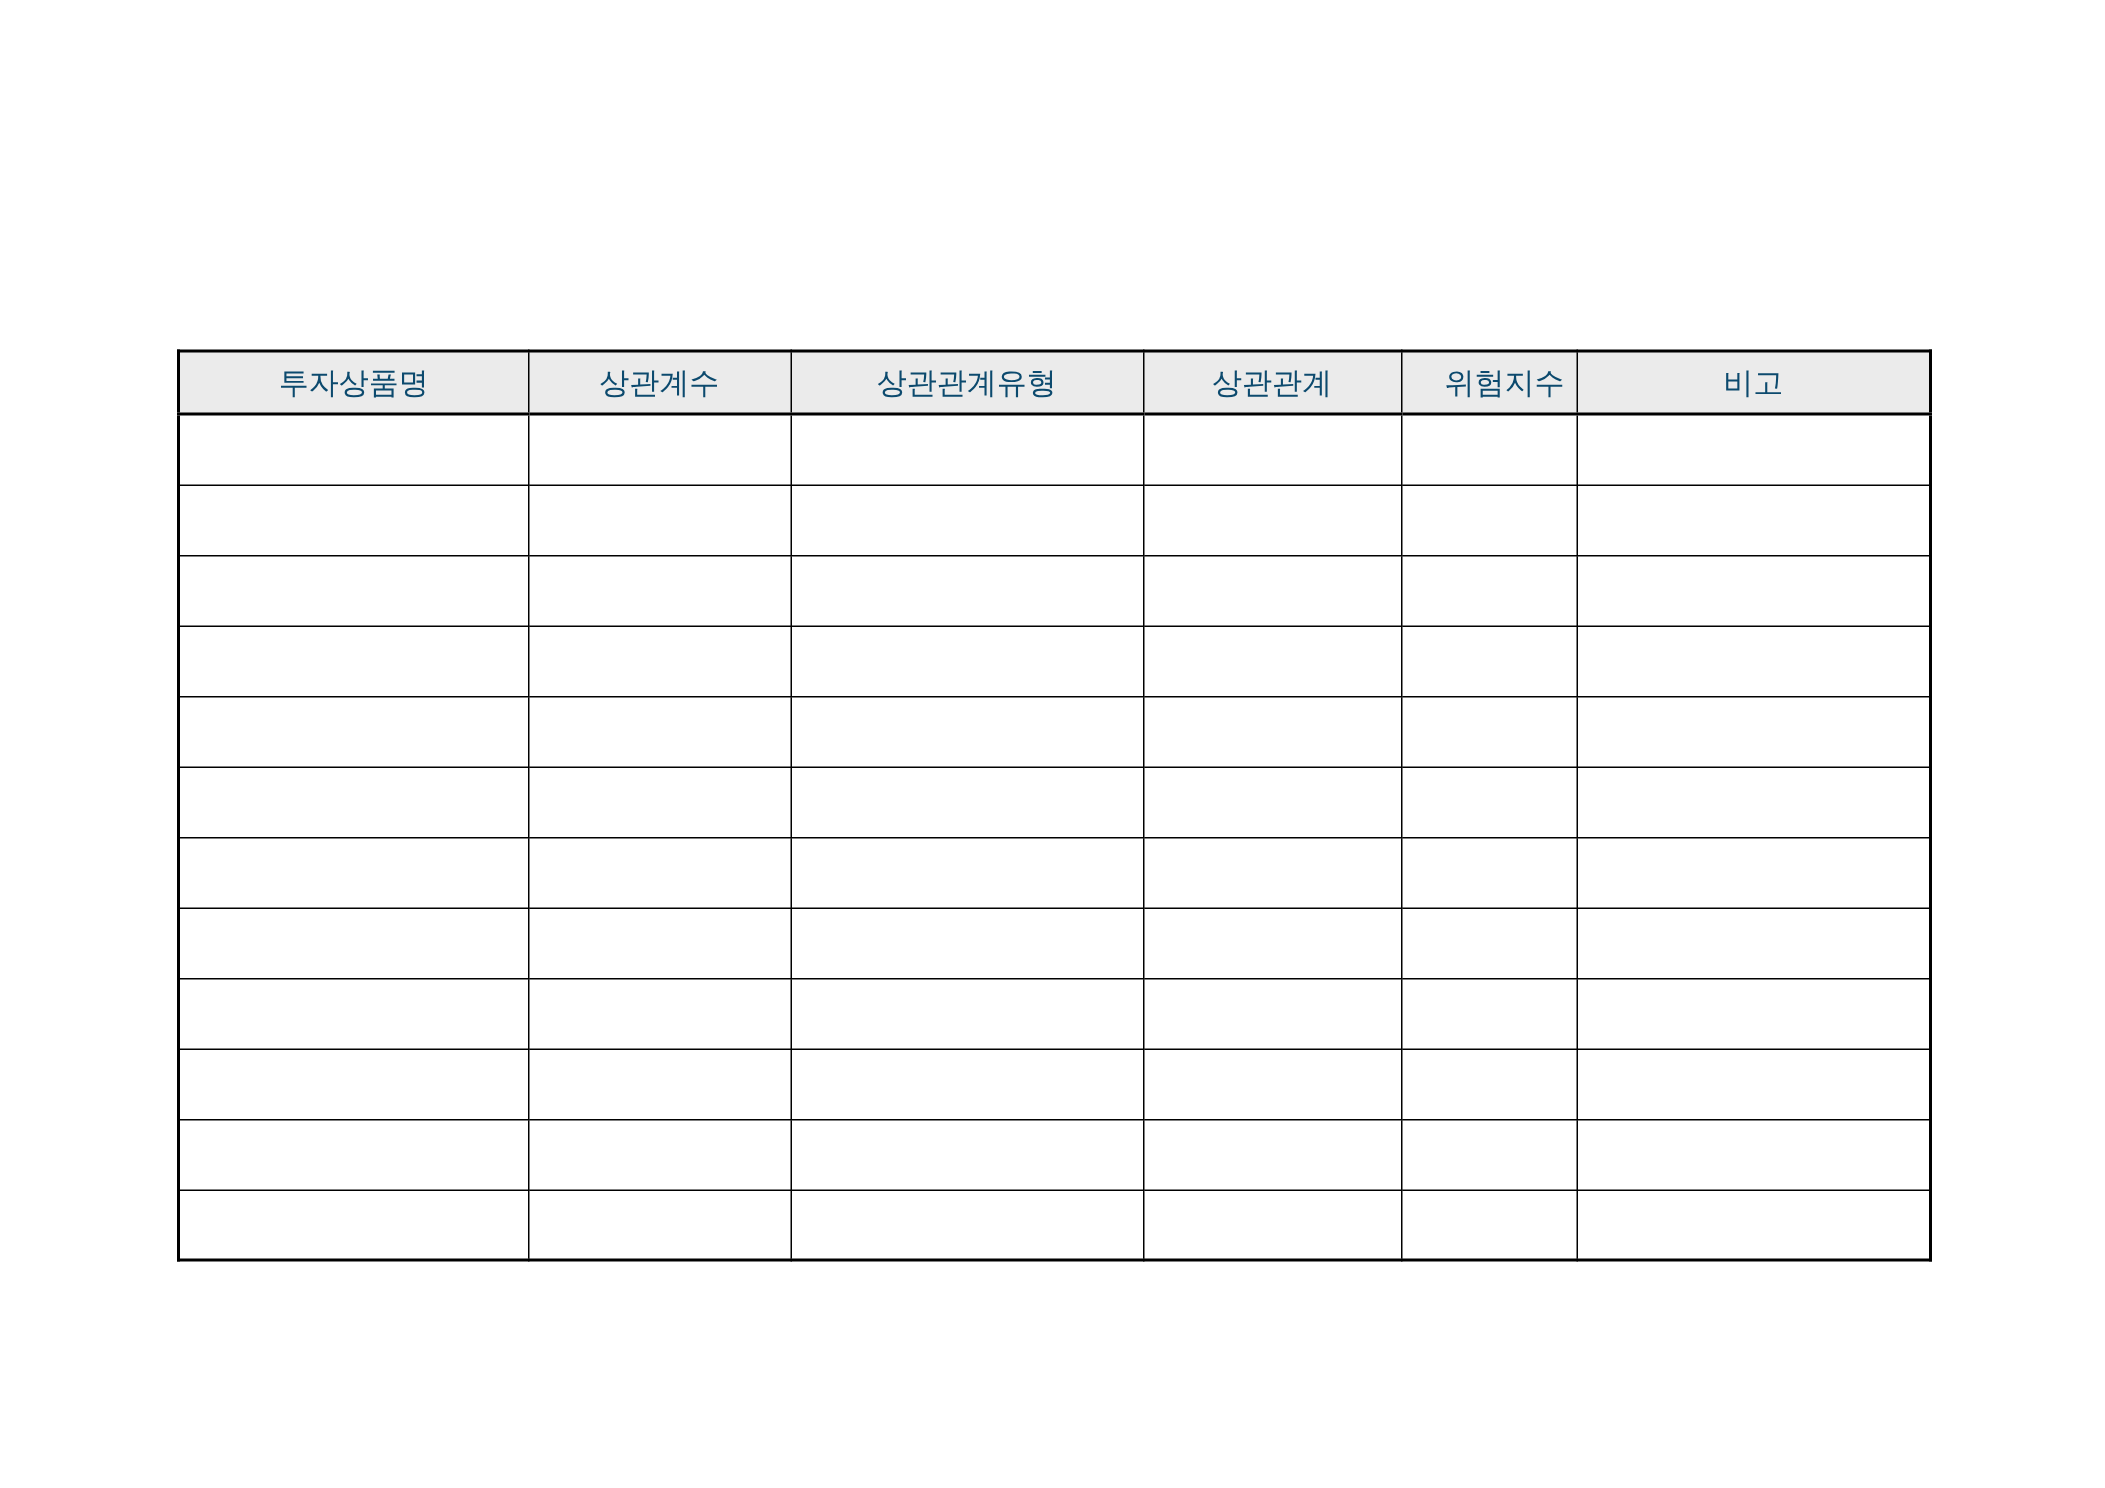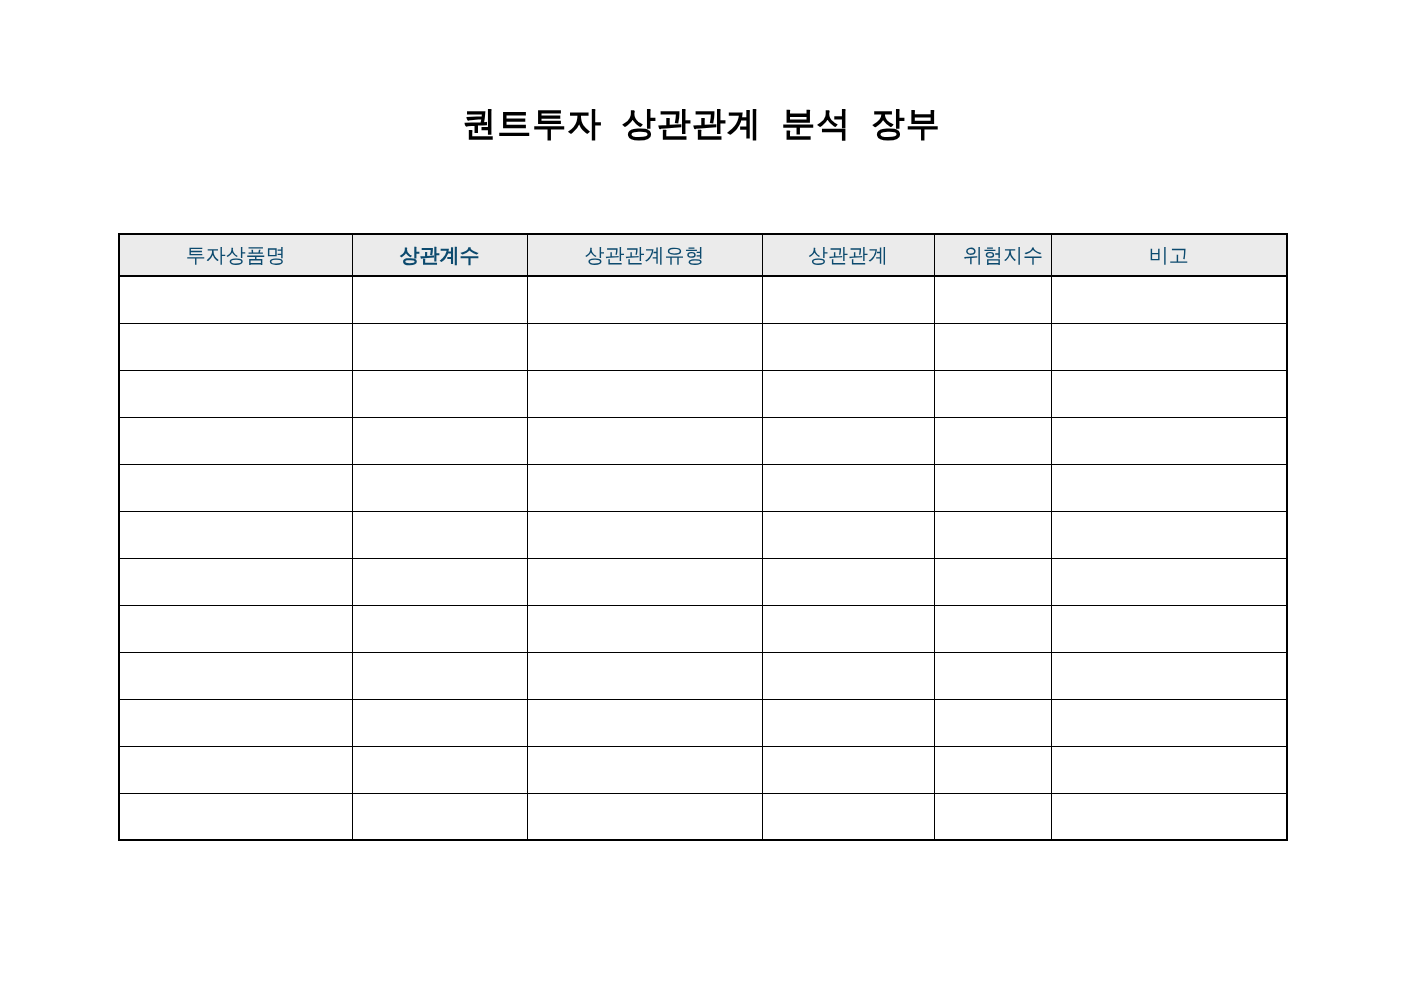--- a/index.html
+++ b/index.html
@@ -62,32 +62,31 @@
   }
   table.ledger tbody td {
     background: #ffffff;
     font-size: 18px;
     color: #222222;
     text-align: center;
     vertical-align: middle;
   }
   
   table.ledger th:nth-child(1) { width: 233px; }
-  table.ledger th:nth-child(2) { width: 175px; font-weight: bold; }
+  table.ledger th:nth-child(2) { width: 175px; }
   table.ledger th:nth-child(3) { width: 235px; }
   table.ledger th:nth-child(4) { width: 172px; }
   table.ledger th:nth-child(5) { width: 117px; padding-left: 27px; }
   table.ledger th:nth-child(6) { width: 236px; }
 </style>
 </head>
 <body>
 
 <div class="page">
 
-  <h1 class="doc-title">퀀트투자 상관관계 분석 장부</h1>
 
   <div class="table-wrap">
     <table class="ledger">
       <thead>
         <tr>
             <th>투자상품명</th>
             <th>상관계수</th>
             <th>상관관계유형</th>
             <th>상관관계</th>
             <th>위험지수</th>

